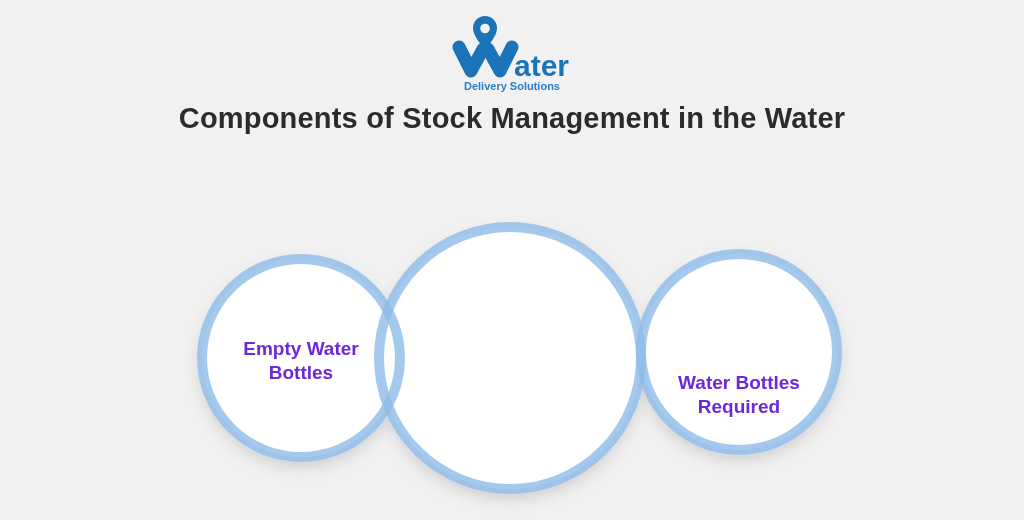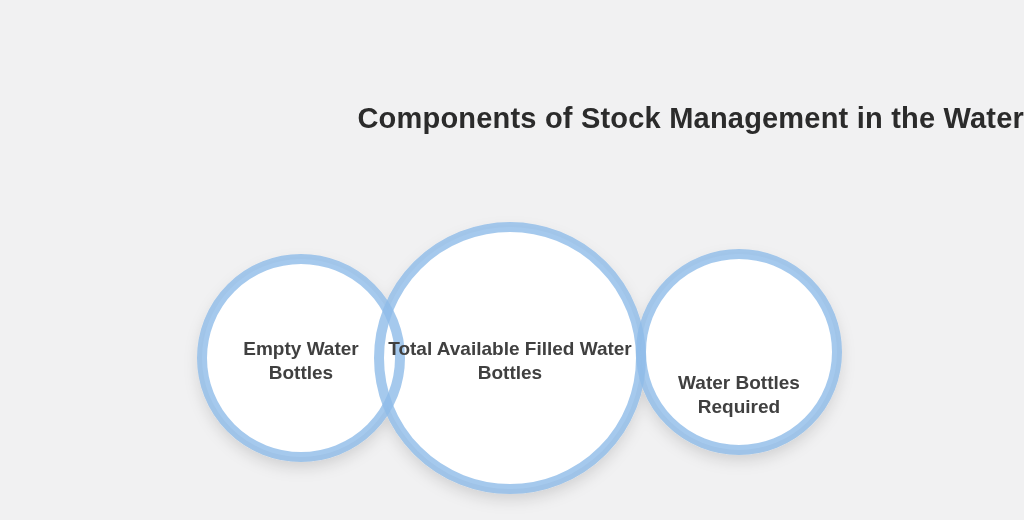--- a/index.html
+++ b/index.html
@@ -20,49 +20,67 @@
     left: 0;
     width: 100%;
     display: flex;
     justify-content: center;
   }
   .title {
     position: absolute;
     top: 100px;
     left: 0;
     width: 100%;
-    text-align: right;
+    text-align: center;
     color: #2b2b2b;
     font-size: 29px;
     font-weight: 700;
     line-height: 37px;
     letter-spacing: 0.2px;
   }
   .diagram-svg {
     position: absolute;
     top: 0;
     left: 0;
   }
   .node-label {
     position: absolute;
     text-align: center;
-    color: #404040;
+    color: #6d28d9;
     font-size: 19px;
     font-weight: 700;
     line-height: 24px;
   }
   .node-label.left   { left: 226px; top: 337px; width: 150px; }
   .node-label.center { left: 385px; top: 337px; width: 250px; }
   .node-label.right  { left: 659px; top: 331px; width: 160px; margin-top: 40px; }
 </style>
 </head>
 <body>
 
 <div class="canvas">
 
+  <div class="logo-wrap">
+    <svg width="120" height="78" viewBox="0 0 120 78">
+
+      <g fill="none" stroke="#1b74b8" stroke-width="13" stroke-linecap="round" stroke-linejoin="round">
+        <polyline points="7,31 19,55 31,33"></polyline>
+        <polyline points="36,33 48,55 60,31"></polyline>
+      </g>
+
+      <g>
+        <path d="M33 0 C26.4 0 21 5.4 21 12 C21 21.5 33 33 33 33 C33 33 45 21.5 45 12 C45 5.4 39.6 0 33 0 Z" fill="#1b74b8"></path>
+        <circle cx="33" cy="12.5" r="4.8" fill="#f1f1f2"></circle>
+      </g>
+
+      <text x="62" y="60" font-size="30" font-weight="bold" fill="#1b74b8">ater</text>
+
+      <text x="60" y="74" font-size="11" font-weight="bold" text-anchor="middle" fill="#2b80c4">Delivery Solutions</text>
+    </svg>
+  </div>
 
   <div class="title">
     <div>Components of Stock Management in the Water</div>
   </div>
 
   <svg class="diagram-svg" width="1024" height="520" viewBox="0 0 1024 520">
     <defs>
       <filter id="cshadow" x="-20%" y="-20%" width="140%" height="140%">
         <feDropShadow dx="0" dy="7" stdDeviation="7" flood-color="#000000" flood-opacity="0.13"></feDropShadow>
       </filter>
@@ -77,16 +95,15 @@
 
       <g fill="none" stroke="#8fbce9" stroke-opacity="0.8" stroke-width="10">
         <circle cx="301" cy="358" r="99"></circle>
         <circle cx="510" cy="358" r="131"></circle>
         <circle cx="739" cy="352" r="98"></circle>
       </g>
     </g>
   </svg>
 
   <div class="node-label left">Empty Water Bottles</div>
-  <div class="node-label center">Total Available Filled Water Bottles</div>
   <div class="node-label right">Water Bottles Required</div>
 
 </div>
 
 </body></html>

